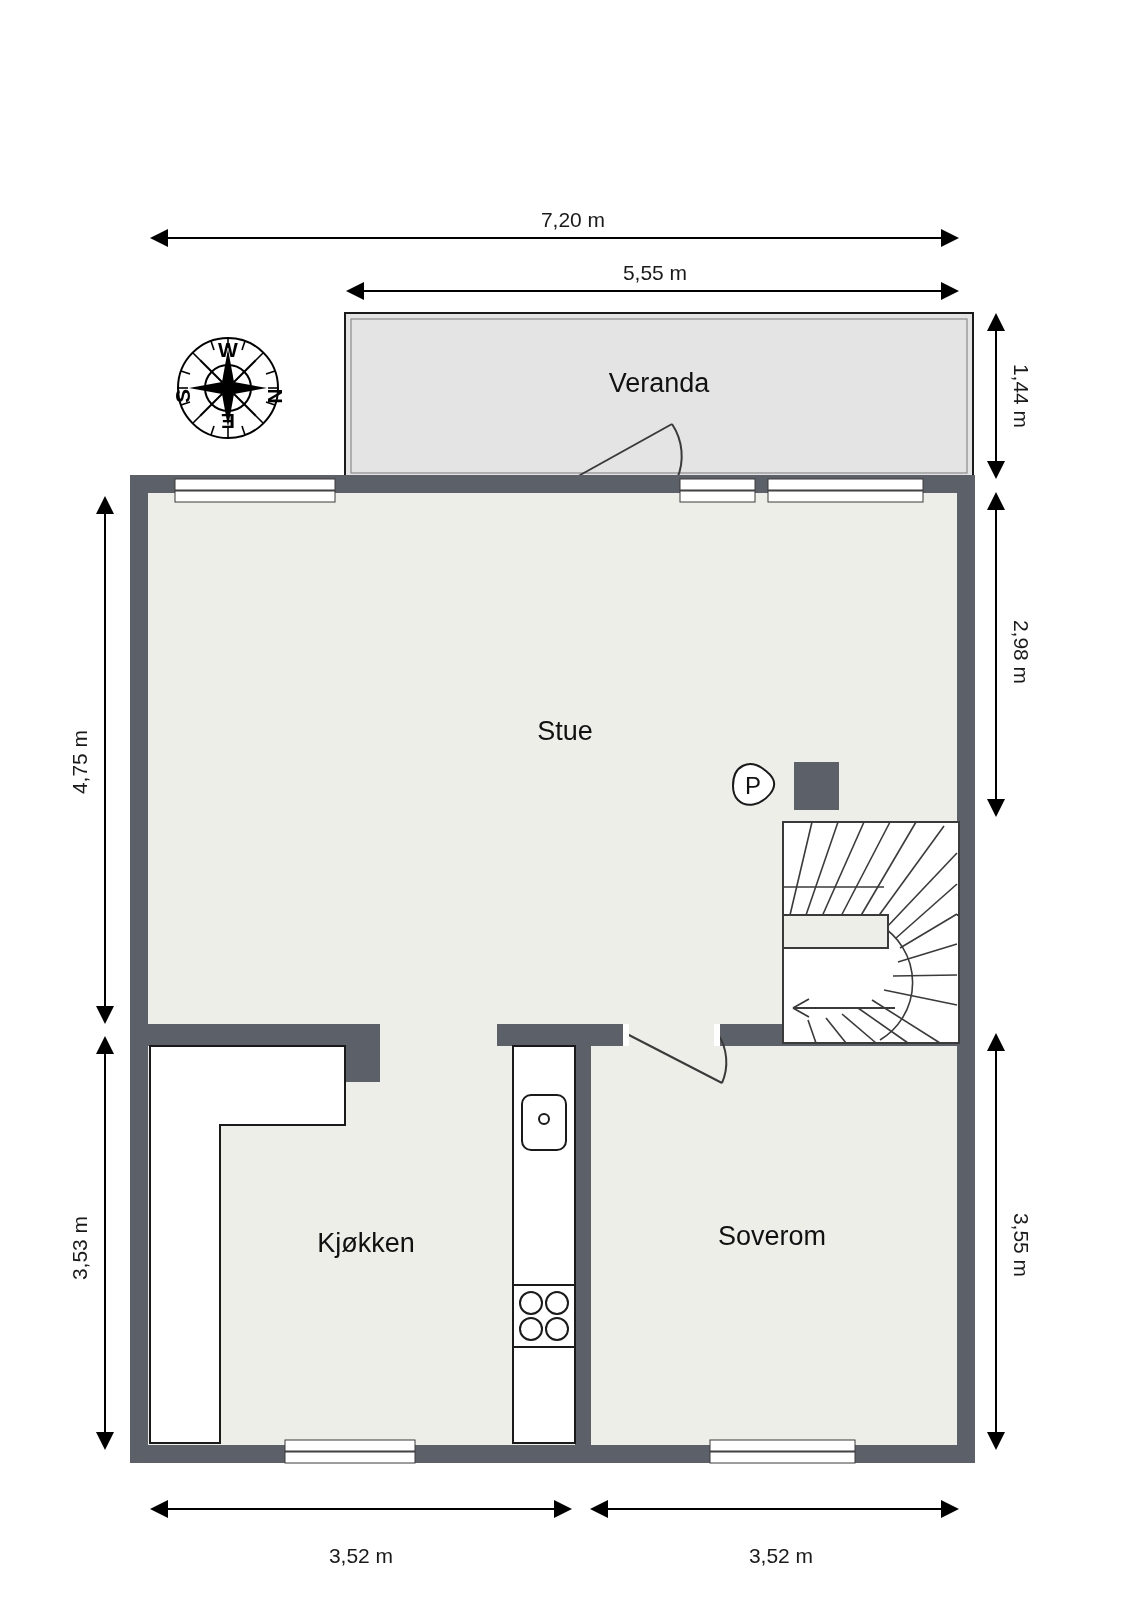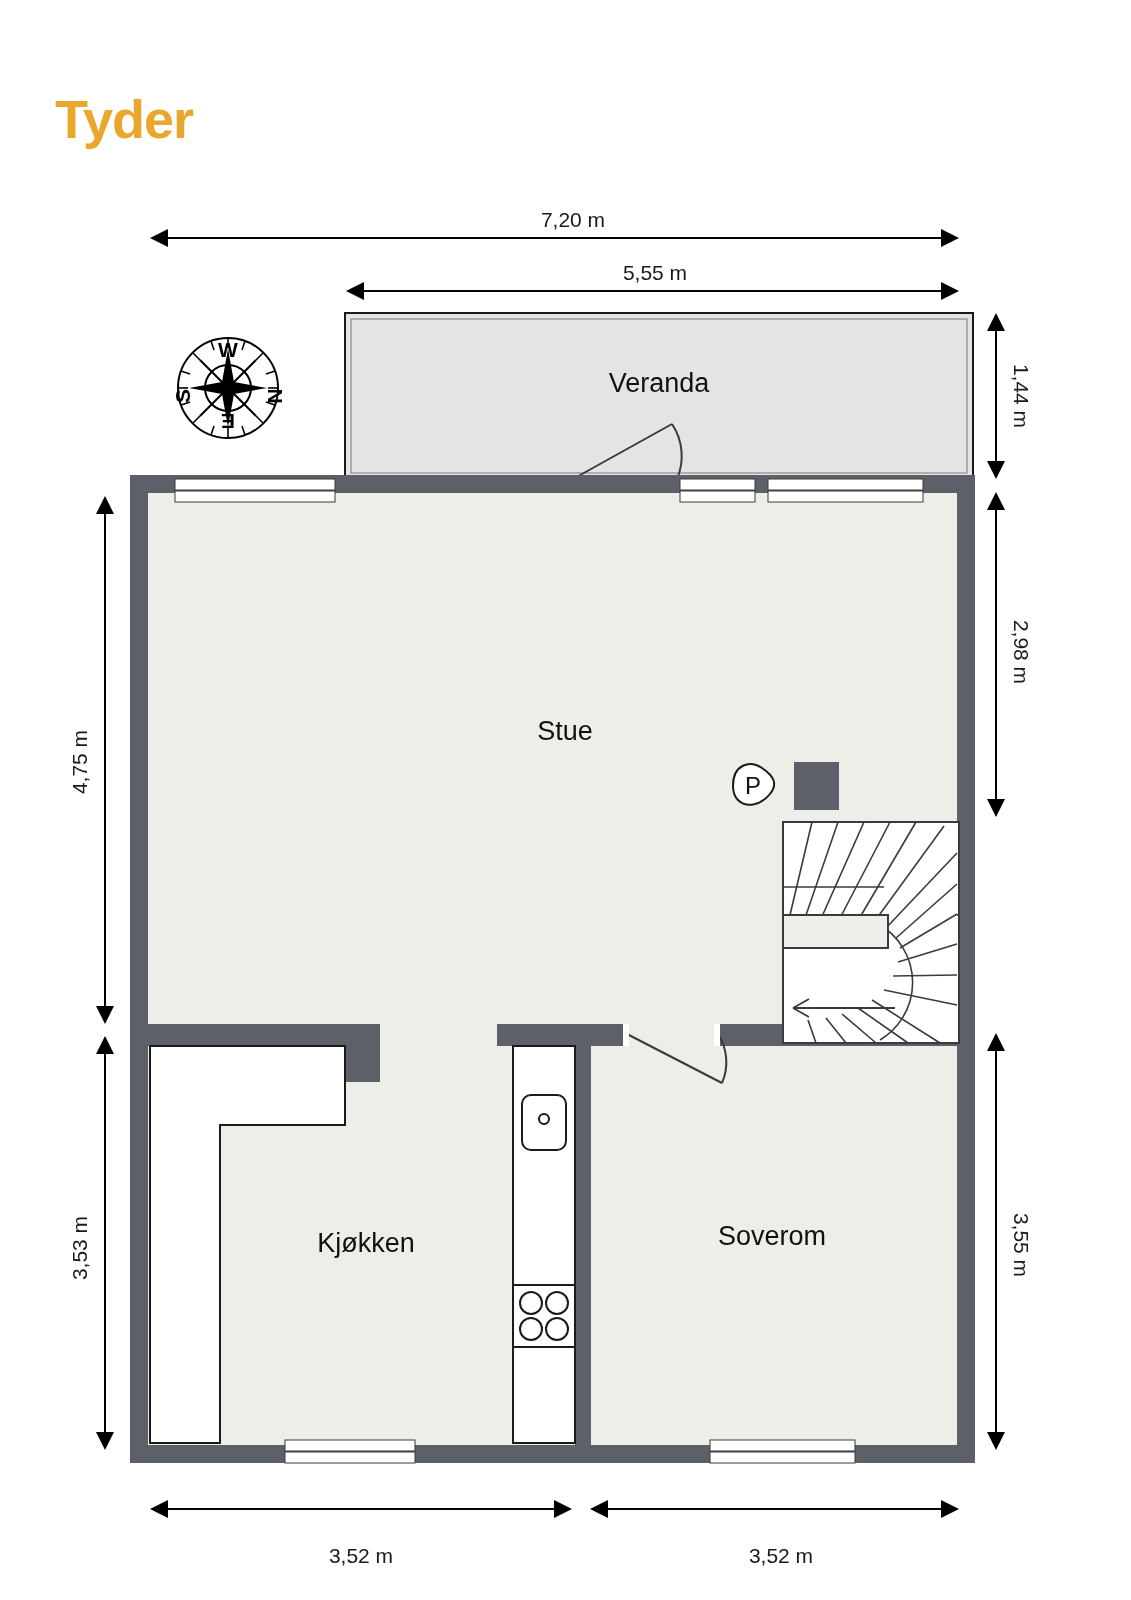--- a/index.html
+++ b/index.html
@@ -55,21 +55,20 @@
     font-size: 21px;
     font-weight: bold;
     fill: #000000;
   }
 </style>
 </head>
 <body>
 
 <div id="root">
 
-  <div class="logo">Tyder</div>
 
   <svg id="plan" width="1131" height="1600" viewBox="0 0 1131 1600">
 
     <defs>
       <marker id="arrHead" markerWidth="9" markerHeight="9" refX="8" refY="4.5" orient="auto">
         <path d="M0,0 L9,4.5 L0,9 z" fill="#000"></path>
       </marker>
       <marker id="arrTail" markerWidth="9" markerHeight="9" refX="1" refY="4.5" orient="auto">
         <path d="M9,0 L0,4.5 L9,9 z" fill="#000"></path>
       </marker>

